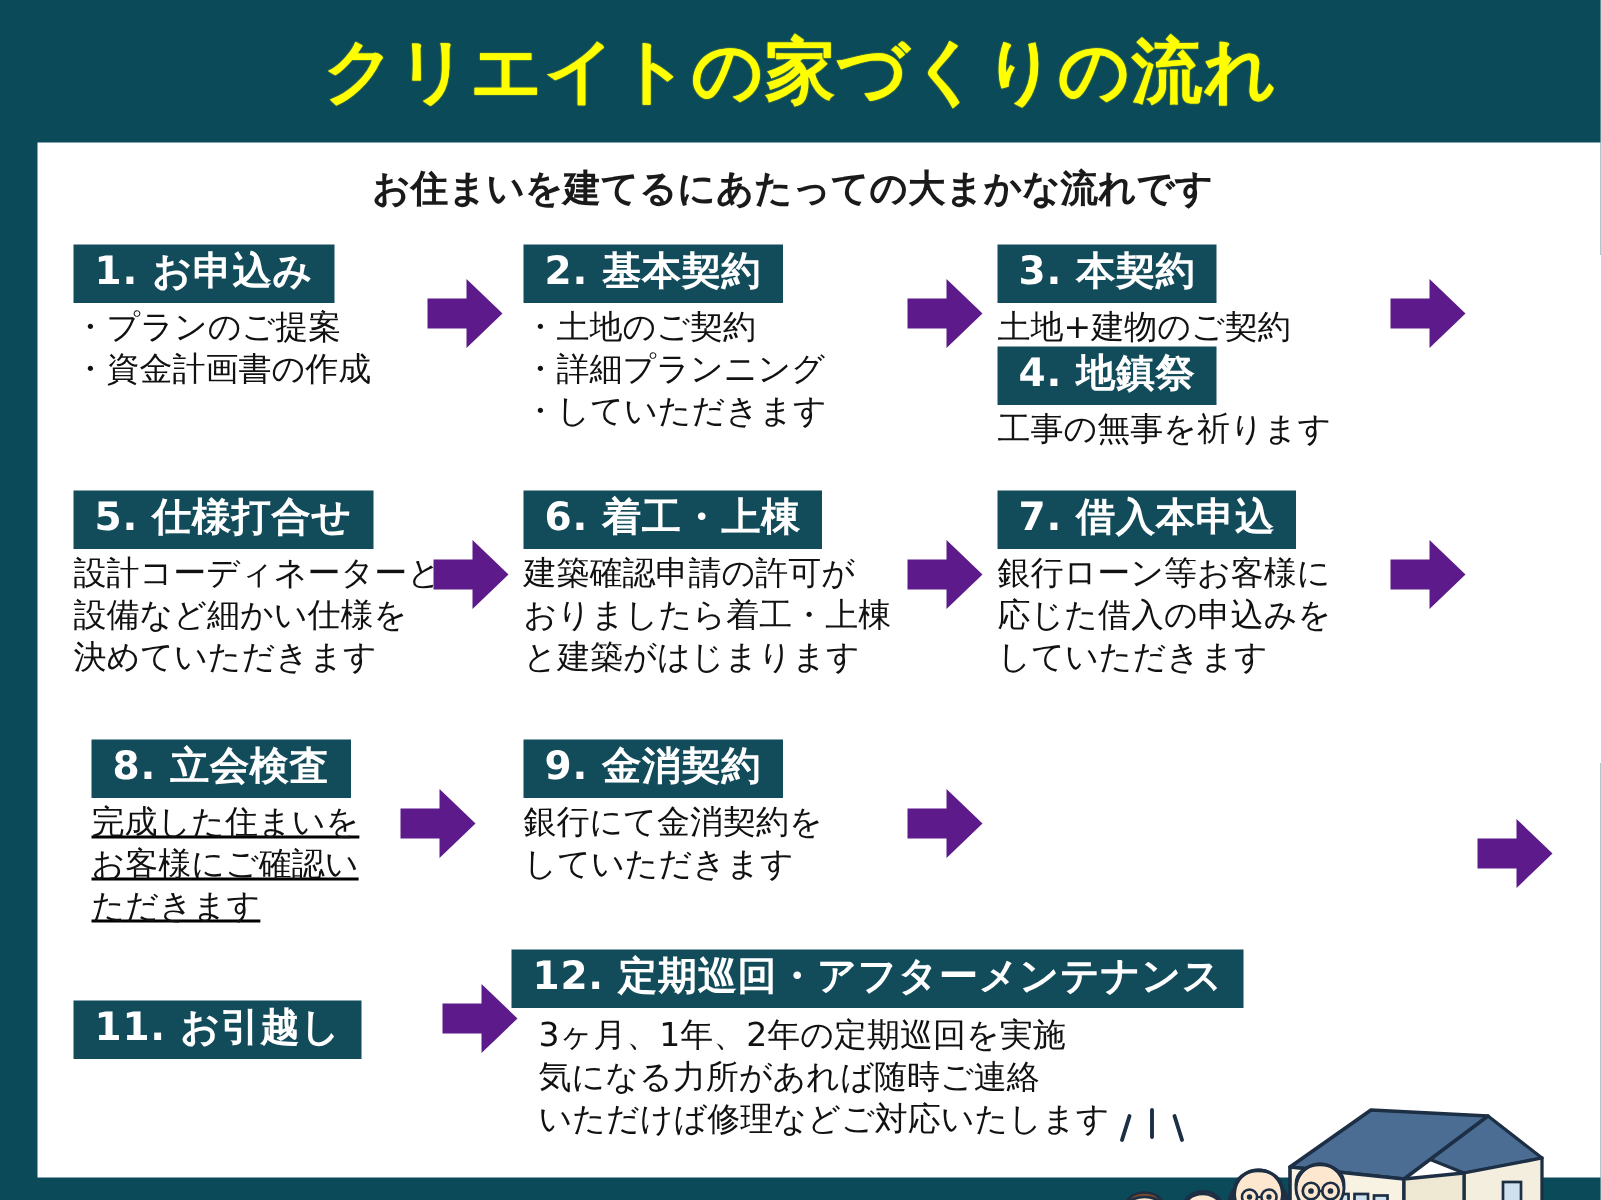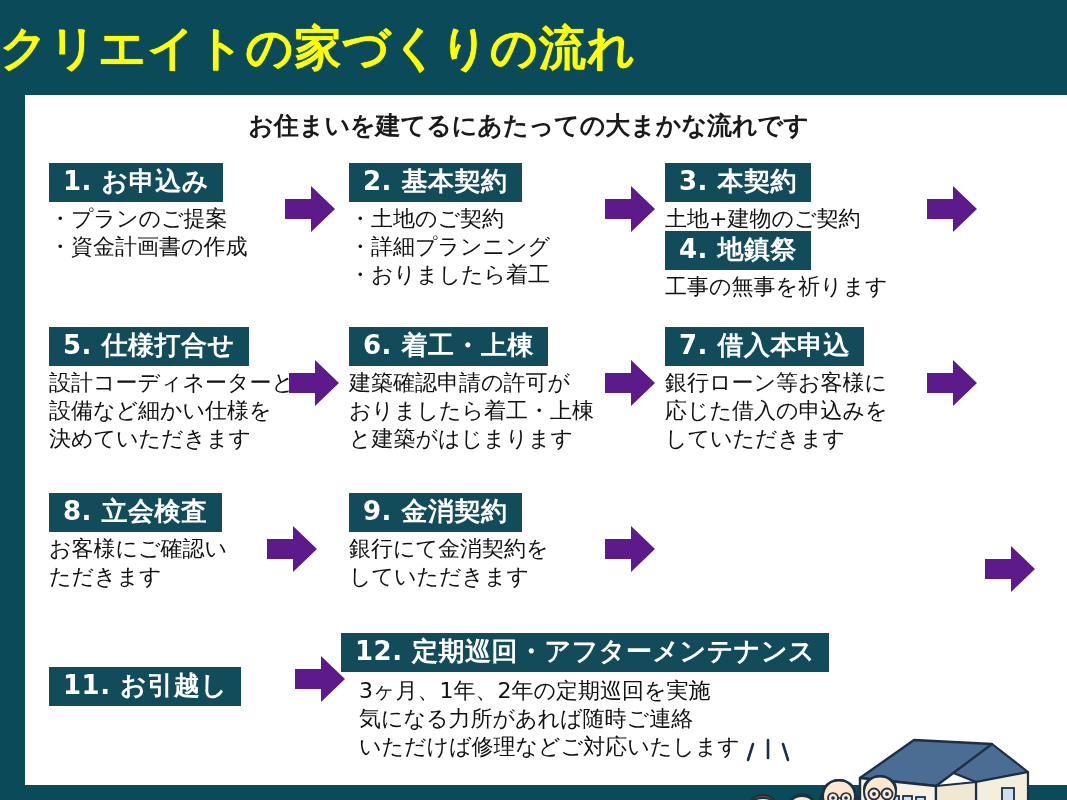--- a/index.html
+++ b/index.html
@@ -8,21 +8,21 @@
     background:#0a4a59;
     font-family:"DejaVu Sans","Liberation Sans",sans-serif;
     overflow:hidden;
     position:relative;
   }
   .page{position:absolute;inset:0;background:#0a4a59;}
 
   
   .title-bar{
     position:absolute;left:0;top:0;width:1067px;height:95px;
-    display:flex;align-items:center;justify-content:flex-start;
+    display:flex;align-items:center;justify-content:center;
   }
   .title-text{
     color:#ffff00;
     font-size:47px;
     font-weight:bold;
     letter-spacing:1px;
     line-height:1;
     white-space:nowrap;
     text-shadow:0 0 1px #ffff00;
   }
@@ -105,21 +105,21 @@
       <svg viewBox="0 0 54 52">
           <path d="M2,16 L28,16 L28,3 L52,26 L28,49 L28,36 L2,36 Z" fill="#5c1a8b"></path>
         </svg>
     </div>
 
     <div class="step" style="left:324px;top:68px;">
       <div class="step-label">2. 基本契約</div>
       <div class="step-body">
         <span class="line">・土地のご契約</span>
         <span class="line">・詳細プランニング</span>
-        <span class="line">・おりましたら着工</span>
+        <span class="line">・していただきます</span>
       </div>
     </div>
 
     <div class="arrow" style="left:578px;top:88px;">
       <svg viewBox="0 0 54 52">
           <path d="M2,16 L28,16 L28,3 L52,26 L28,49 L28,36 L2,36 Z" fill="#5c1a8b"></path>
         </svg>
     </div>
 
     <div class="step" style="left:640px;top:68px;">
@@ -180,23 +180,24 @@
         <span class="line">していただきます</span>
       </div>
     </div>
 
     <div class="arrow" style="left:900px;top:262px;">
       <svg viewBox="0 0 54 52">
           <path d="M2,16 L28,16 L28,3 L52,26 L28,49 L28,36 L2,36 Z" fill="#5c1a8b"></path>
         </svg>
     </div>
 
-    <div class="step" style="left:24px;top:398px;">
+    <div class="step" style="left:36px;top:398px;text-decoration:underline;">
       <div class="step-label">8. 立会検査</div>
       <div class="step-body">
+        <span class="line">完成した住まいを</span>
         <span class="line">お客様にご確認い</span>
         <span class="line">ただきます</span>
       </div>
     </div>
 
     <div class="arrow" style="left:240px;top:428px;">
       <svg viewBox="0 0 54 52">
           <path d="M2,16 L28,16 L28,3 L52,26 L28,49 L28,36 L2,36 Z" fill="#5c1a8b"></path>
         </svg>
     </div>

